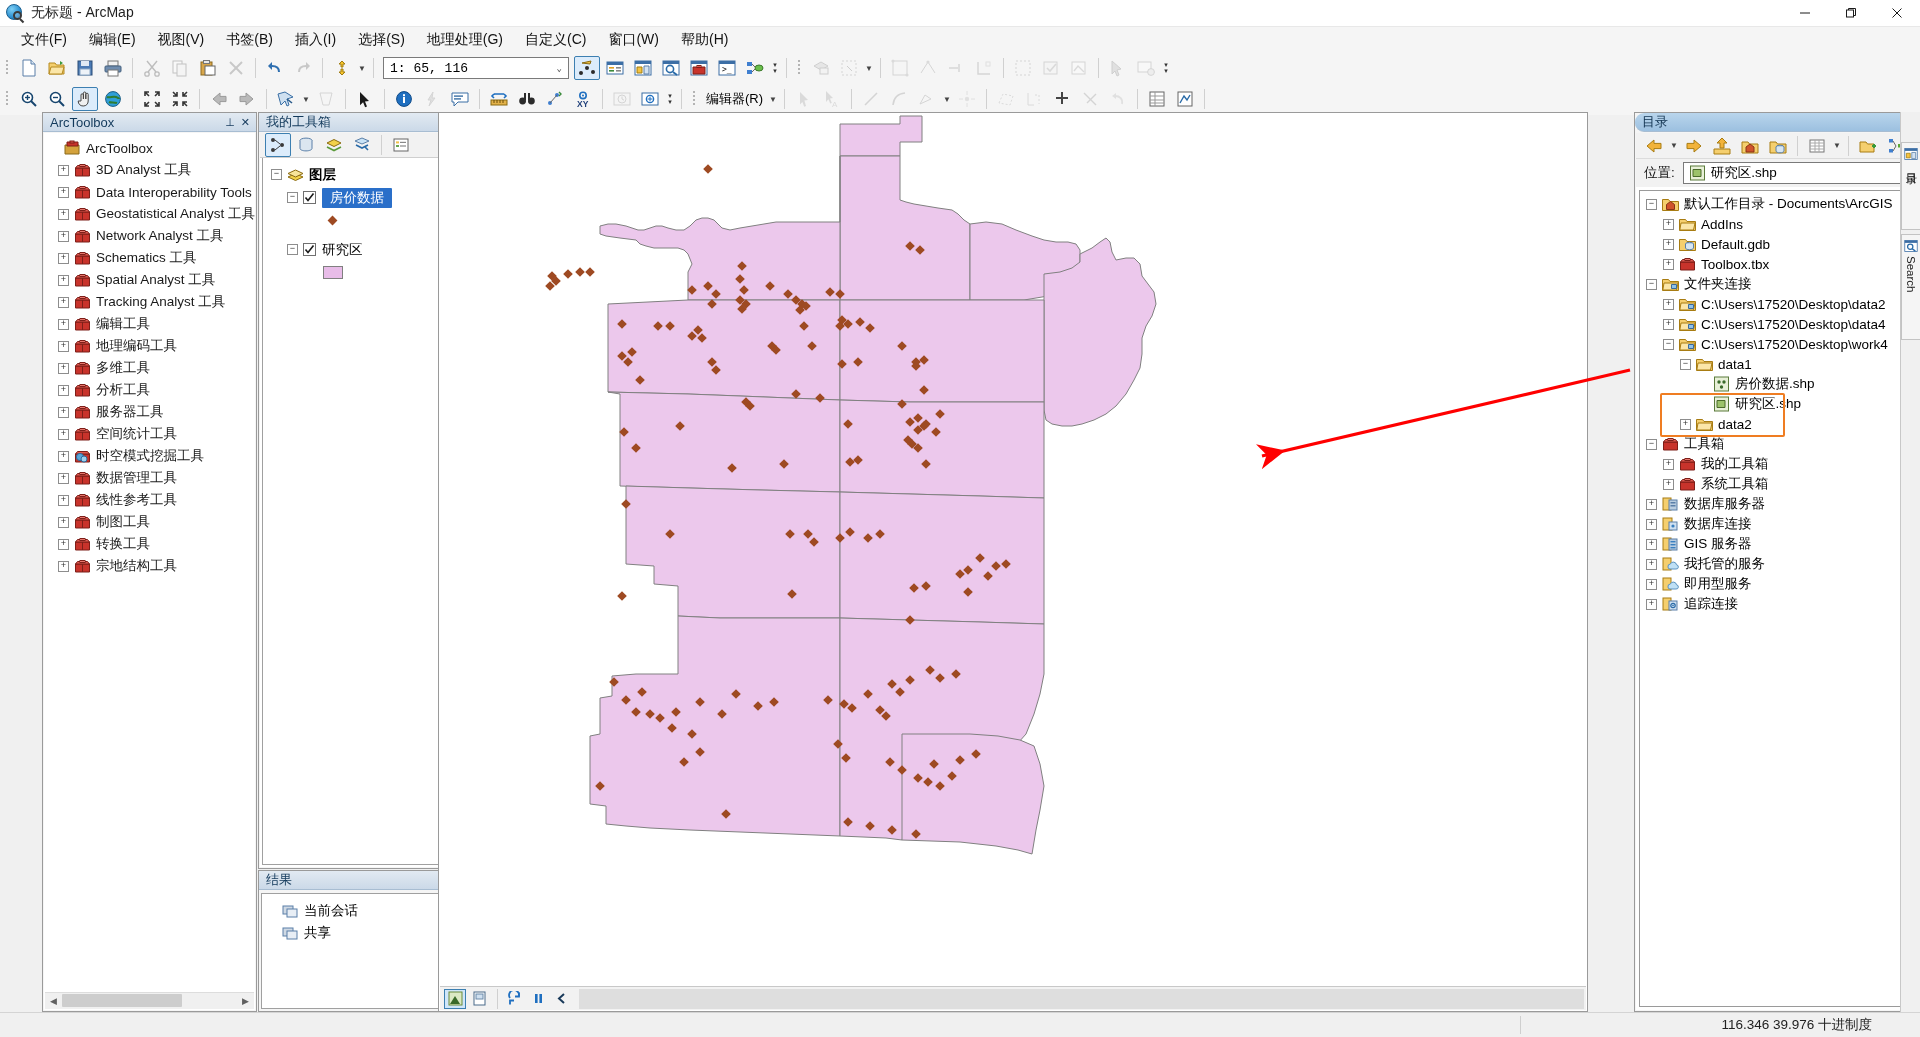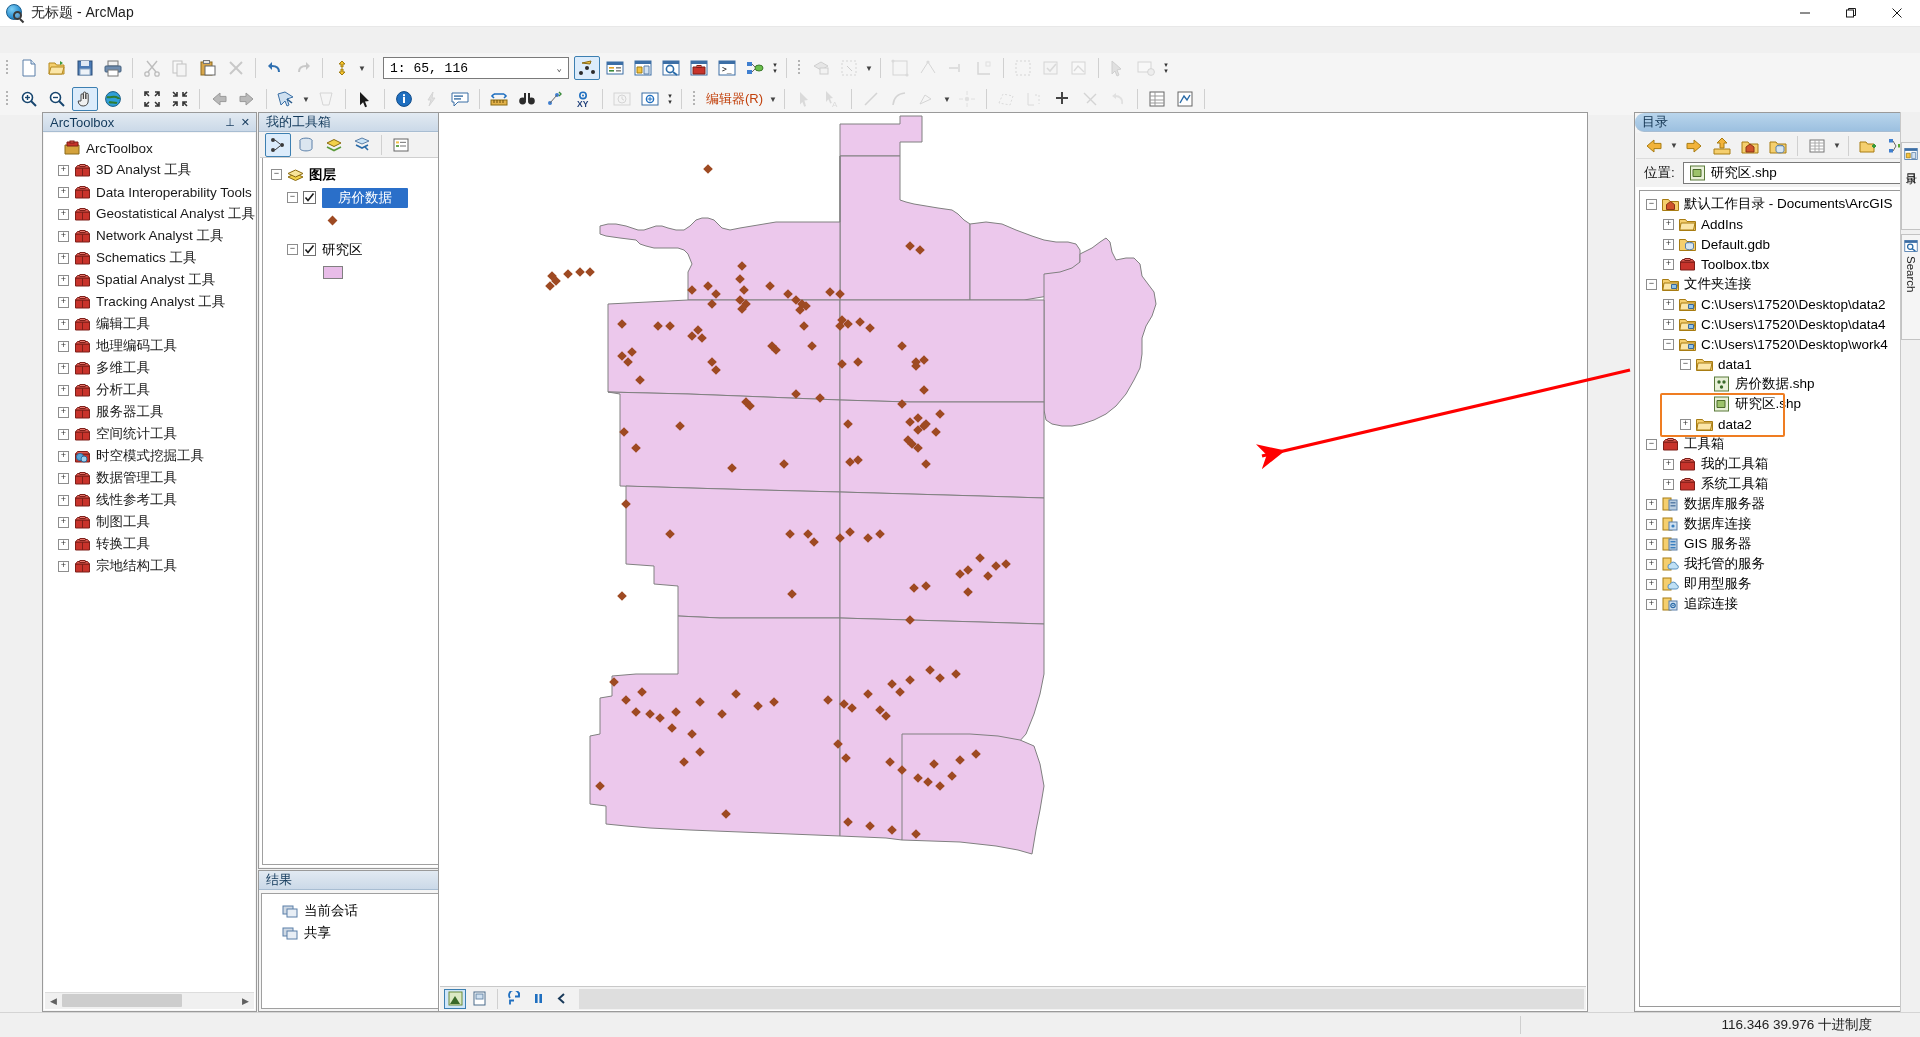--- a/index.html
+++ b/index.html
@@ -66,21 +66,21 @@
   }
   .tbtn.active { background:#dcecfb; border:1px solid #3c7fb1; }
   .tsep { width:1px; height:20px; background:#d0d0d0; margin:0 5px; }
   .tdrop { width:12px; height:24px; display:flex; align-items:center; justify-content:center; font-size:8px; color:#444; }
   .scale-box {
     width: 186px; height: 22px; border: 1px solid #7a7a7a; background:#fff;
     display:flex; align-items:center; padding-left:6px; margin: 0 4px;
     font-family: "Liberation Mono", monospace; font-size: 13px; color:#000;
   }
   .scale-box .caret { margin-left:auto; margin-right:6px; font-size:9px; color:#333; }
-  .ed-label { font-size:13px; color:#c2410c; padding: 0 4px; white-space: nowrap; }
+  .ed-label { font-size:13px; color:#000000; padding: 0 4px; white-space: nowrap; }
   .overflow-arrows { width:12px; height:24px; display:flex; flex-direction:column;
      align-items:center; justify-content:center; }
   .overflow-arrows i { font-style:normal; font-size:7px; line-height:6px; color:#333; }
 
   
   .ic { width:18px; height:18px; display:block; }
   .ic.dim { opacity: 0.35; filter: grayscale(1); }
 
   
   .panel { position:absolute; background:#f5f5f5; border:1px solid #9a9a9a;margin-left:42px; }
@@ -125,21 +125,21 @@
     height:25px; background:#f2f2f2; border-bottom:1px solid #cfcfcf;
     display:flex; align-items:center; padding-left:4px;
   }
   .toc-body { position:absolute; left:0; right:0; top:25px; bottom:0;
      background:#fff; border:1px solid #a0a0a0; border-top:none;
      margin: 0 2px 2px 2px; padding-top:5px; }
   .toc-row { display:flex; align-items:center; height:23px; white-space:nowrap; font-size:13.5px; }
   .chk { width:13px; height:13px; border:1px solid #707070; background:#fff;
      display:inline-flex; align-items:center; justify-content:center; margin-right:6px; flex:none; }
   .chk svg { width:11px; height:11px; }
-  .layer-sel { background:#2a6fc9; color:#fff; padding:1px 16px; border-radius:1px; }
+  .layer-sel { background:#2a6fc9; color:#fff; padding:1px 8px; border-radius:1px; }
   .symb-dot { width:7px; height:7px; background:#9e4a22; transform: rotate(45deg); }
   .symb-poly { width:20px; height:13px; background:#e8bce8; border:1px solid #808080; }
 
   
   #results { left:216px; top:870px; width:220px; height:142px; }
   .res-body { position:absolute; left:2px; right:2px; top:22px; bottom:2px;
      background:#fff; border:1px solid #a0a0a0; padding-top:6px; }
   .res-row { display:flex; align-items:center; height:22px; padding-left:20px; font-size:13.5px; }
 
   
@@ -225,20 +225,32 @@
       </div>
       <div class="win-btn close">
         <svg width="12" height="12" viewBox="0 0 12 12">
             <line x1="1.5" y1="1.5" x2="10.5" y2="10.5" stroke="currentColor" stroke-width="1"></line>
             <line x1="10.5" y1="1.5" x2="1.5" y2="10.5" stroke="currentColor" stroke-width="1"></line>
           </svg>
       </div>
     </div>
   </div>
 
+  <div class="menubar">
+    <div class="menu-item">文件(F)</div>
+    <div class="menu-item">编辑(E)</div>
+    <div class="menu-item">视图(V)</div>
+    <div class="menu-item">书签(B)</div>
+    <div class="menu-item">插入(I)</div>
+    <div class="menu-item">选择(S)</div>
+    <div class="menu-item">地理处理(G)</div>
+    <div class="menu-item">自定义(C)</div>
+    <div class="menu-item">窗口(W)</div>
+    <div class="menu-item">帮助(H)</div>
+  </div>
 
   <div class="toolbar-row tb1">
     <div class="grip"></div>
 
     <div class="tbtn">
       <svg class="ic" viewBox="0 0 18 18">
           <path d="M3 1h8l4 4v12H3z" fill="#fff" stroke="#5a7fa8" stroke-width="1"></path>
           <path d="M11 1v4h4" fill="#dce8f4" stroke="#5a7fa8" stroke-width="1"></path>
         </svg>
     </div>

